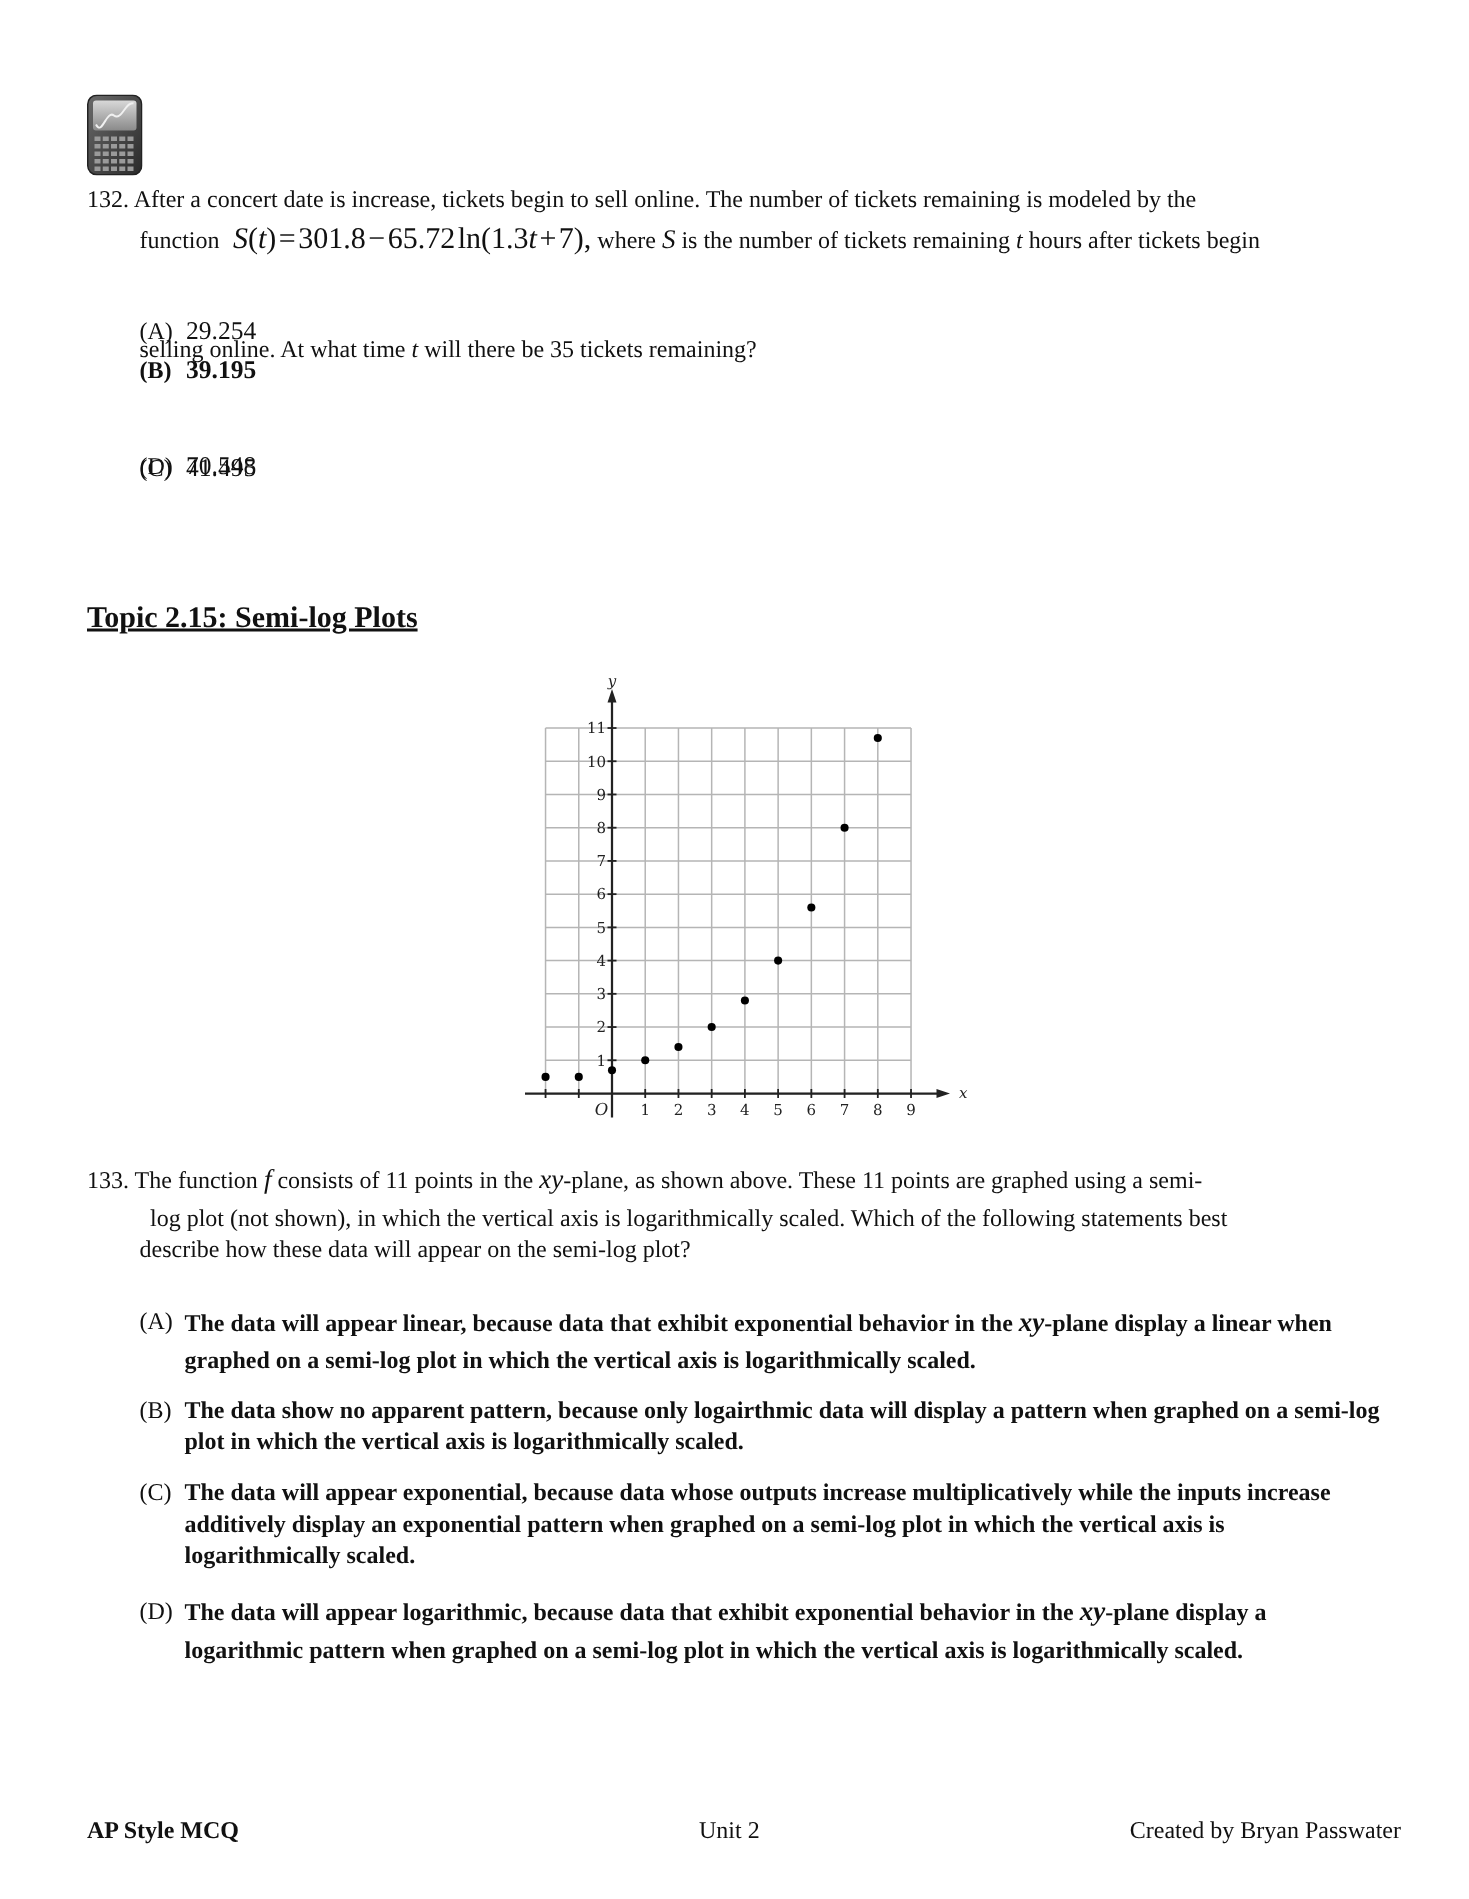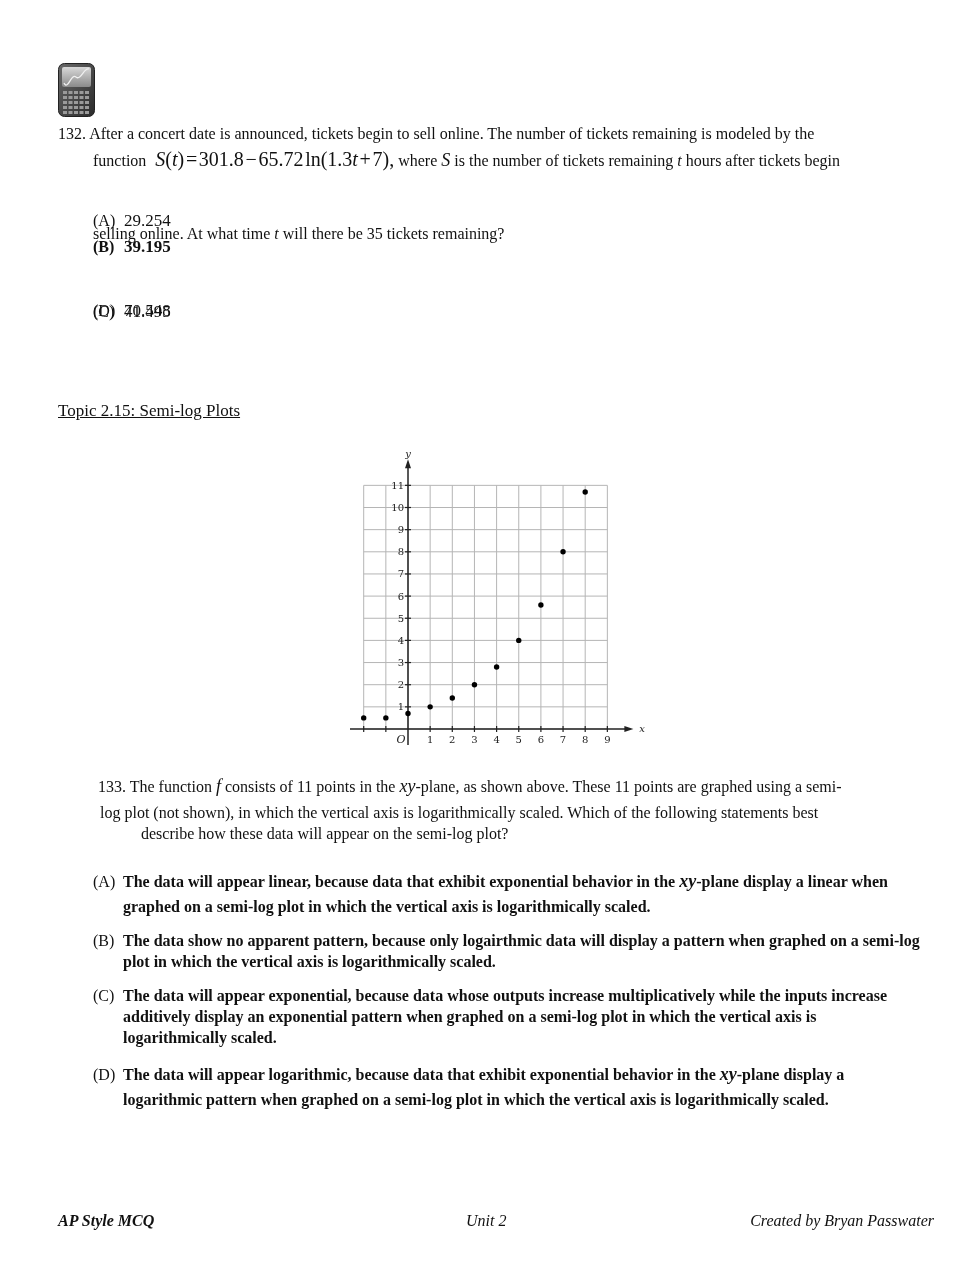--- a/index.html
+++ b/index.html
@@ -5,27 +5,27 @@
   html, body { margin: 0; padding: 0; background: #ffffff; }
   body { width: 979px; height: 1266px; position: relative; overflow: hidden;
          font-family: "Liberation Serif", serif; color: #111; font-size: 16px; }
   .abs { position: absolute; }
   .calc-icon { left: 58px; top: 63px; width: 37px; height: 54px; }
   .q-line { position: absolute; white-space: nowrap; font-size: 16px; line-height: 20px; }
   .ital { font-style: italic; }
   .math { font-family: Liberation Serif, serif; font-size: 20px; }
   .choice { position: absolute; left: 93px; font-size: 17px; white-space: nowrap; }
   .choice .lbl { font-size: 16px; display: inline-block; width: 31px; }
-  .topic { left: 58px; top: 401px; font-weight: normal; text-decoration: underline; font-size: 17px; }
+  .topic { left: 58px; top: 401px; font-weight: bold; text-decoration: underline; font-size: 20px; }
   .graph { left: 340px; top: 450px; width: 310px; height: 300px; }
   .mc { position: absolute; left: 93px; width: 830px; font-size: 16px; line-height: 21px; }
   .mc .lbl { position: absolute; left: 0; top: 0; }
   .mc .txt { padding-left: 30px; display: block; font-weight: bold; }
   .xy { font-size: 18px; }
-  .footer { position: absolute; top: 1212px; font-size: 16px; font-style: italic; }
+  .footer { position: absolute; top: 1212px; font-size: 16px; }
 </style>
 </head>
 <body>
 
 <div class="abs calc-icon">
   <svg width="37" height="54" viewBox="0 0 37 54">
     <defs>
       <linearGradient id="cg" x1="0" y1="0" x2="1" y2="1">
         <stop offset="0" stop-color="#6a6a6a"></stop>
           <stop offset="1" stop-color="#2a2a2a"></stop>
@@ -64,21 +64,21 @@
         <rect x="16" y="48" width="4" height="3"></rect>
         <rect x="21.5" y="48" width="4" height="3"></rect>
         <rect x="27" y="48" width="4" height="3"></rect>
     </g>
   </svg>
 </div>
 
 <div>
   <div class="q-line" style="left:58px; top:124px;">
     <span>132.</span>
-    <span>After a concert date is announced, tickets begin to sell online.  The number of tickets remaining is modeled by the</span>
+    <span>After a concert date is increase, tickets begin to sell online.  The number of tickets remaining is modeled by the</span>
   </div>
   <div class="q-line" style="left:93px; top:149px;">
     <span>function</span>
     <span class="math">&nbsp;<span class="ital">S</span>(<span class="ital">t</span>) = 301.8 − 65.72 ln(1.3<span class="ital">t</span> + 7),</span>
     <span>where</span>
     <span class="ital math" style="font-size:18px;">S</span>
     <span>is the number of tickets remaining</span>
     <span class="ital">t</span>
     <span>hours after tickets begin</span>
   </div>
@@ -187,29 +187,29 @@
       <circle cx="134.45" cy="234.7" r="2.7" fill="#000"></circle>
       <circle cx="156.6" cy="216.98000000000002" r="2.7" fill="#000"></circle>
       <circle cx="178.75" cy="190.4" r="2.7" fill="#000"></circle>
       <circle cx="200.89999999999998" cy="154.96000000000004" r="2.7" fill="#000"></circle>
       <circle cx="223.04999999999998" cy="101.80000000000001" r="2.7" fill="#000"></circle>
       <circle cx="245.2" cy="41.99500000000003" r="2.7" fill="#000"></circle>
     </svg>
 </div>
 
 <div>
-  <div class="q-line" style="left:58px; top:776px;margin-left:40px;">
+  <div class="q-line" style="left:58px; top:776px;">
     <span>133.</span>
     <span>The function</span>
     <span class="ital math" style="font-size:18px;">f</span>
     <span>consists of 11 points in the</span>
     <span class="ital xy">xy</span><span>-plane, as shown above. These 11 points are graphed using a semi-</span>
   </div>
   <div class="q-line" style="left:100px; top:803px;">log plot (not shown), in which the vertical axis is logarithmically scaled. Which of the following statements best</div>
-  <div class="q-line" style="left:93px; top:824px;margin-left:48px;">describe how these data will appear on the semi-log plot?</div>
+  <div class="q-line" style="left:93px; top:824px;">describe how these data will appear on the semi-log plot?</div>
 
   <div class="mc" style="top:869px; line-height:25px;">
     <span class="lbl">(A)</span>
     <span class="txt"><span>The data will appear linear, because data that exhibit exponential behavior in the </span><span class="ital xy">xy</span><span>-plane display a linear when graphed on a semi-log plot in which the vertical axis is logarithmically scaled.</span></span>
   </div>
   <div class="mc" style="top:930px;">
     <span class="lbl">(B)</span>
     <span class="txt">The data show no apparent pattern, because only logairthmic data will display a pattern when graphed on a semi-log plot in which the vertical axis is logarithmically scaled.</span>
   </div>
   <div class="mc" style="top:985px;">

